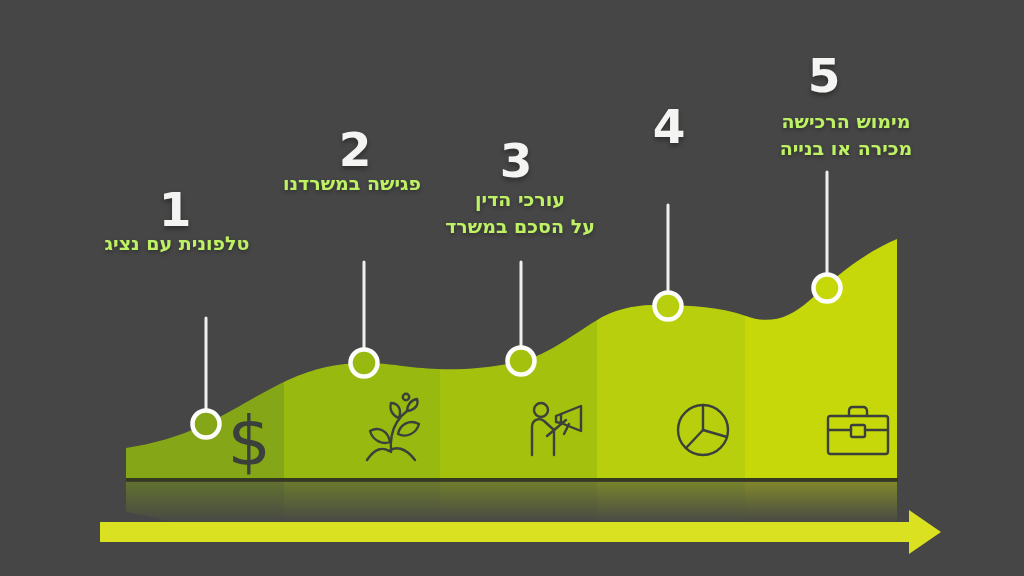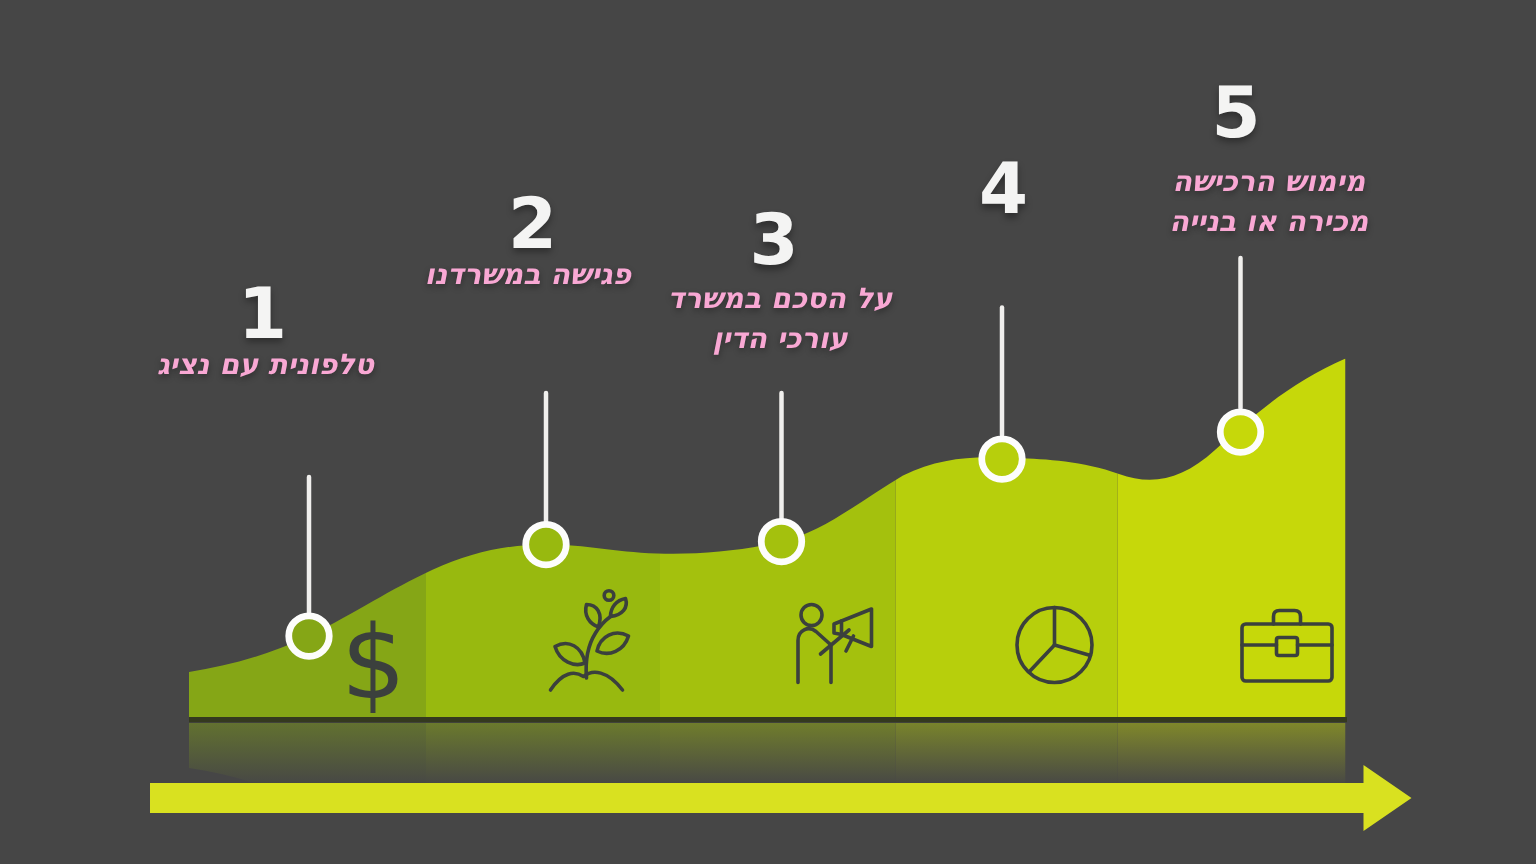--- a/index.html
+++ b/index.html
@@ -6,24 +6,23 @@
   body{width:1024px;height:576px;overflow:hidden;font-family:"DejaVu Sans",sans-serif;}
   #canvas{position:relative;width:1024px;height:576px;background:#464646;overflow:hidden;}
   #wave-svg{position:absolute;left:0;top:0;}
   .step-num{
     position:absolute;transform:translateX(-50%);
     color:#f4f4f3;font-weight:bold;font-size:47px;line-height:1;
     text-shadow:0 3px 5px rgba(0,0,0,0.35);
   }
   .step-labels{
     position:absolute;transform:translateX(-50%);
-    color:#f9a8d4;font-weight:bold;font-size:19px;line-height:27px;
+    color:#bef264;font-weight:bold;font-size:19px;line-height:27px;
     text-align:center;direction:rtl;white-space:nowrap;
     text-shadow:0 2px 4px rgba(0,0,0,0.35);
-    font-style:italic;
   }
   .icon-stroke{stroke:#3b403d;fill:none;stroke-width:2.4;stroke-linecap:round;stroke-linejoin:round;}
   .connector{stroke:#f0efed;stroke-width:3;stroke-linecap:round;}
   .marker{stroke:#fdfdfc;stroke-width:4.5;}
 </style>
 </head>
 <body>
 
 <div id="canvas">
 
@@ -122,22 +121,22 @@
     <div>טלפונית עם נציג</div>
   </div>
 
   <div class="step-num" style="left:355px;top:126px">2</div>
   <div class="step-labels" style="left:352px;top:170px">
     <div>פגישה במשרדנו</div>
   </div>
 
   <div class="step-num" style="left:516px;top:137px">3</div>
   <div class="step-labels" style="left:520px;top:186px">
+    <div>עורכי הדין</div>
     <div>על הסכם במשרד</div>
-    <div>עורכי הדין</div>
   </div>
 
   <div class="step-num" style="left:669px;top:103px">4</div>
 
   <div class="step-num" style="left:824px;top:52px">5</div>
   <div class="step-labels" style="left:846px;top:108px">
     <div>מימוש הרכישה</div>
     <div>מכירה או בנייה</div>
   </div>
 

